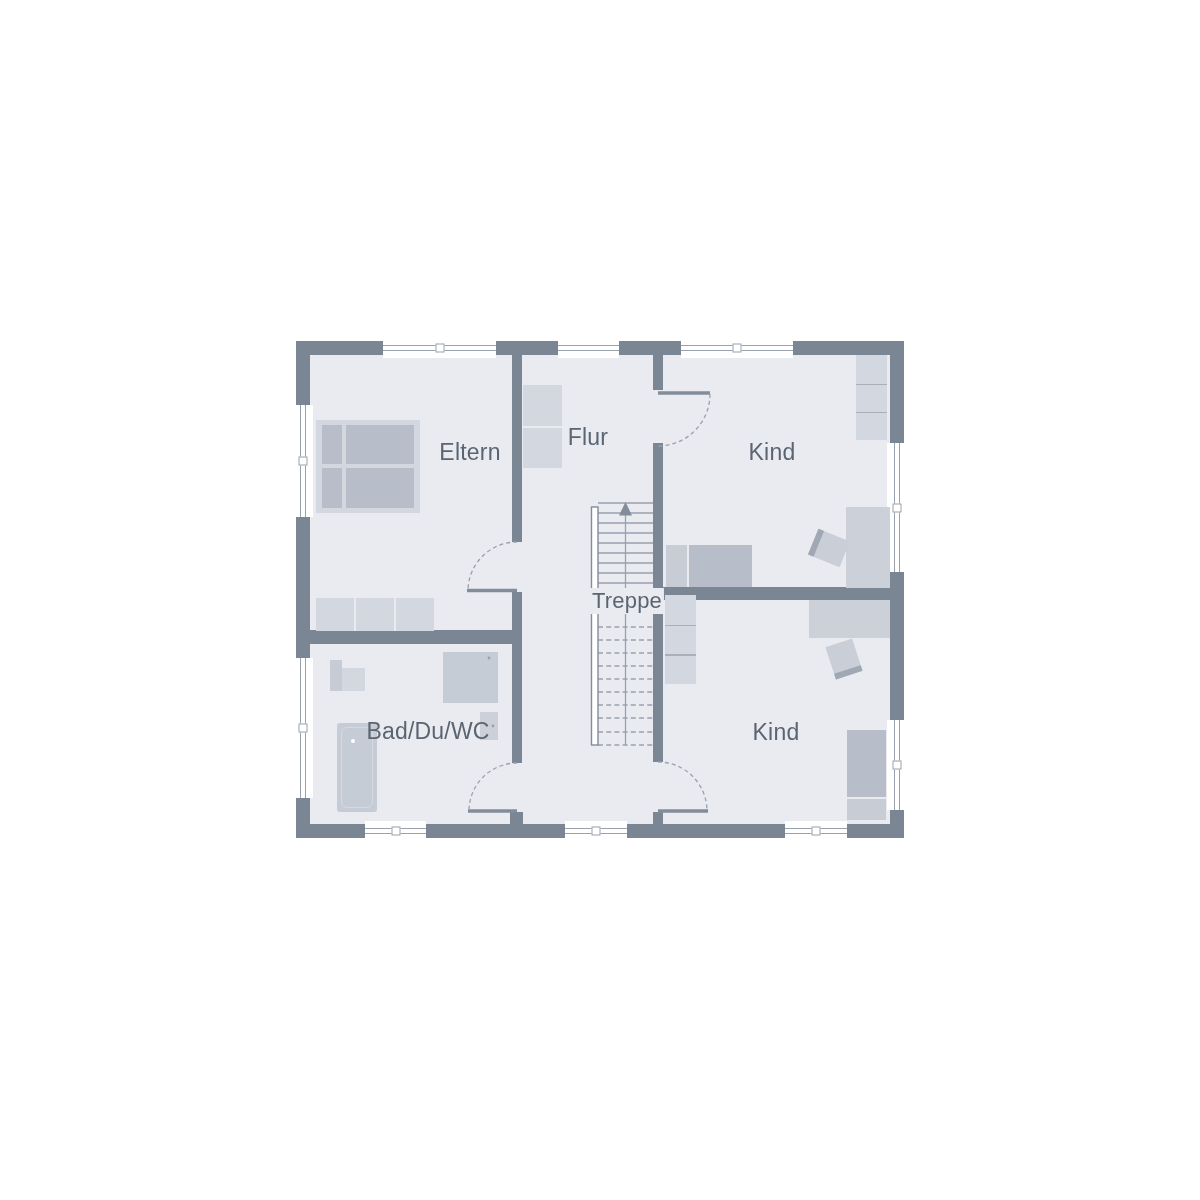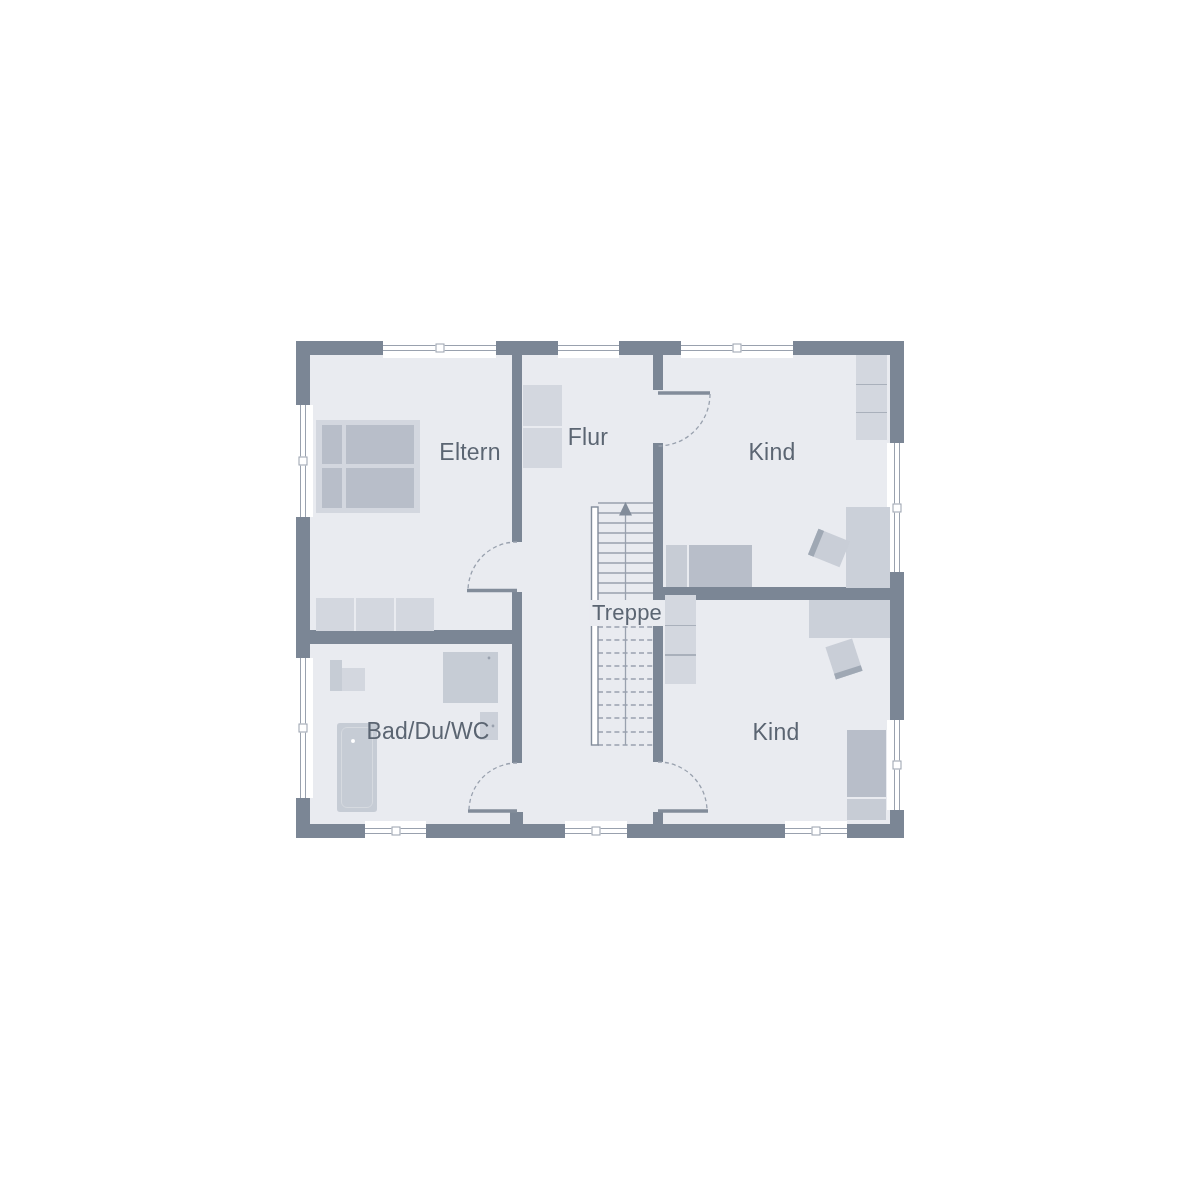--- a/index.html
+++ b/index.html
@@ -200,17 +200,17 @@
     </g>
 
     <circle class="dot" cx="193" cy="317" r="1.4"></circle>
     <circle class="dot" cx="197" cy="385" r="1.4"></circle>
     <circle cx="57" cy="400" r="2" fill="#ffffff"></circle>
   </svg>
 
   <div class="label" style="left:174px;top:111px">Eltern</div>
   <div class="label" style="left:292px;top:96px">Flur</div>
   <div class="label" style="left:476px;top:111px">Kind</div>
-  <div class="label treppe" style="left:331px;top:272px">Treppe</div>
+  <div class="label treppe" style="left:331px;top:260px">Treppe</div>
   <div class="label" style="left:132px;top:390px">Bad/Du/WC</div>
   <div class="label" style="left:480px;top:391px">Kind</div>
 
 </div>
 
 </body></html>

